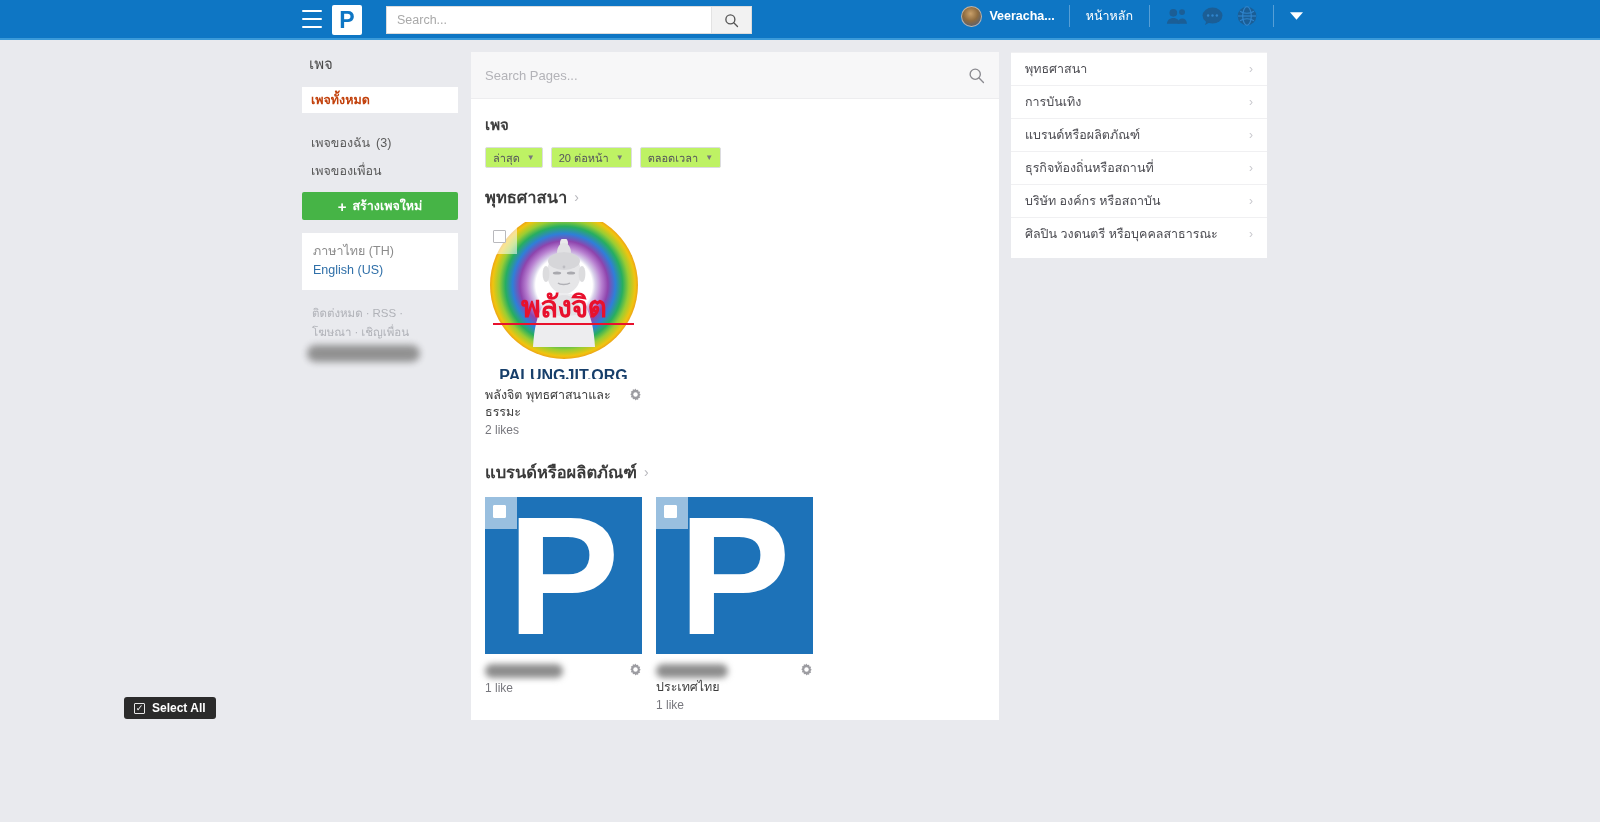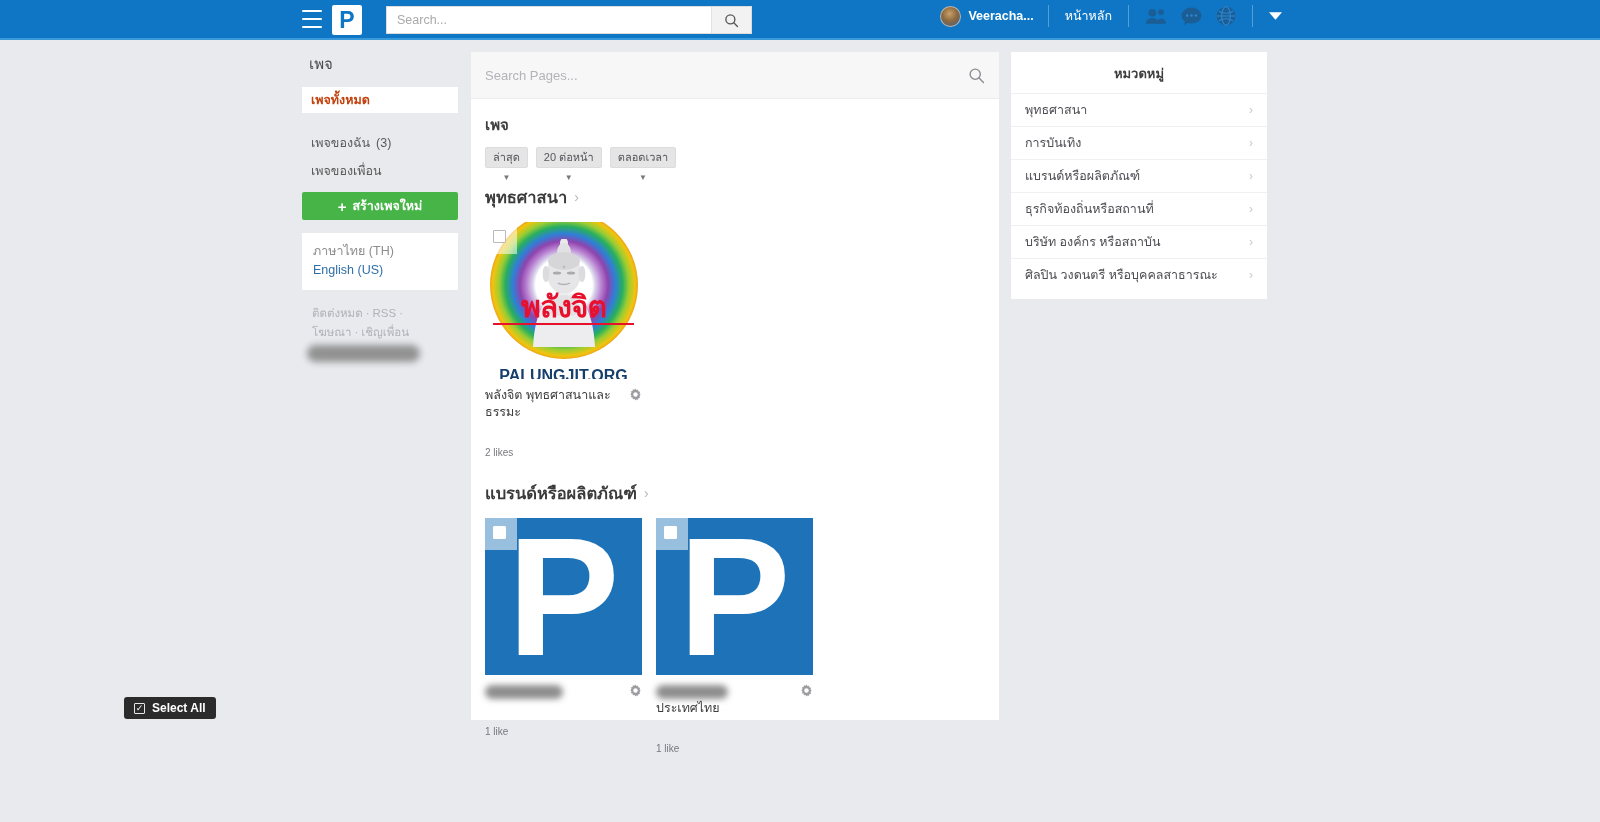--- a/index.html
+++ b/index.html
@@ -45,21 +45,21 @@
     padding-left: 10px; font-size: 12.5px; color: #333;
     font-family: "Liberation Sans", sans-serif; background: transparent;
   }
   .nav-search input::placeholder { color: #a9a9a9; }
   .nav-search-btn {
     width: 40px; height: 26px; background: #f2f2f2;
     border-left: 1px solid #e3e3e3;
     display: flex; align-items: center; justify-content: center; cursor: pointer;
   }
   .nav-right {
-    position: absolute; right: 304px; top: 0; height: 32px;
+    position: absolute; right: 283px; top: 0; height: 32px;
     display: flex; align-items: center;
   }
   .nav-user { display: flex; align-items: center; gap: 7px; cursor: pointer; padding-right: 14px; }
   .nav-avatar {
     width: 21px; height: 21px; border-radius: 50%;
     background: radial-gradient(circle at 45% 35%, #c9a06a 0%, #8e6b3f 45%, #3d5a8a 100%);
     border: 1px solid rgba(255,255,255,.5);
   }
   .nav-user-name { color: #ffffff; font-size: 12.5px; font-weight: bold; }
   .nav-sep { width: 1px; height: 22px; background: rgba(255,255,255,.3); }
@@ -122,23 +122,23 @@
     flex: 1; border: none; outline: none; background: transparent;
     font-size: 13px; color: #444; font-family: "Liberation Sans", sans-serif;
   }
   .pages-search input::placeholder { color: #b3b3b8; }
   .pages-search .sbtn { cursor: pointer; display: flex; align-items: center; }
 
   .main-body { padding: 14px 14px 0 14px; }
   .main-title { font-size: 15px; color: #3e3e3e; font-weight: bold; padding-bottom: 10px; }
   .filters { display: flex; gap: 8px; padding-bottom: 16px; }
   .filter-btn {
-    height: 21px; border: 1px solid #dcdcdf; background: #e5e5e5;
+    height: 21px; border: 1px solid #dcdcdf; background: #bef264;
     border-radius: 2px; display: flex; align-items: center; gap: 7px;
-    padding: 0 7px; font-size: 11px; color: #56565c; cursor: pointer; flex-direction: column;
+    padding: 0 7px; font-size: 11px; color: #56565c; cursor: pointer;
   }
   .filter-btn .car { font-size: 8px; color: #77777d; }
 
   .section-head {
     display: flex; align-items: center; gap: 7px;
     font-size: 16.5px; color: #3b3b3b; font-weight: bold; cursor: pointer;
     padding-bottom: 12px;
   }
   .section-head .chev { color: #b8b8bd; font-size: 14px; font-weight: normal; }
 
@@ -197,21 +197,21 @@
   .thumb-p .pglyph {
     position: absolute; left: 50%; top: 50%; transform: translate(-50%,-50%);
     color: #ffffff; font-size: 168px; font-weight: bold; line-height: 1;
     font-family: "Liberation Sans", sans-serif;
   }
 
   .card-meta { padding-top: 8px; position: relative; padding-right: 22px; }
   .card-name {
     font-size: 12.5px; color: #3c3c3c; line-height: 17px; cursor: pointer;
   }
-  .card-likes { font-size: 10px; color: #77777d; padding-top: 2px; margin-top: 24px; }
+  .card-likes { font-size: 12px; color: #77777d; padding-top: 2px; }
   .card-gear {
     position: absolute; right: 0; top: 9px; cursor: pointer;
     display: flex; align-items: center;
   }
   .name-blob {
     display: inline-block; width: 72px; height: 14px; background: #8d8d8d;
     border-radius: 8px; filter: blur(3px); vertical-align: middle;
   }
   .name-blob.w1 { width: 78px; }
 
@@ -472,21 +472,20 @@
             </svg>
           </div>
         </div>
       </div>
 
     </div>
   </div>
 </div>
 
 <div class="right-col">
-  <div class="right-title">หมวดหมู่</div>
 
   <div class="cat-item">
     <span>พุทธศาสนา</span>
     <span class="chev">›</span>
   </div>
   <div class="cat-item">
     <span>การบันเทิง</span>
     <span class="chev">›</span>
   </div>
   <div class="cat-item">

